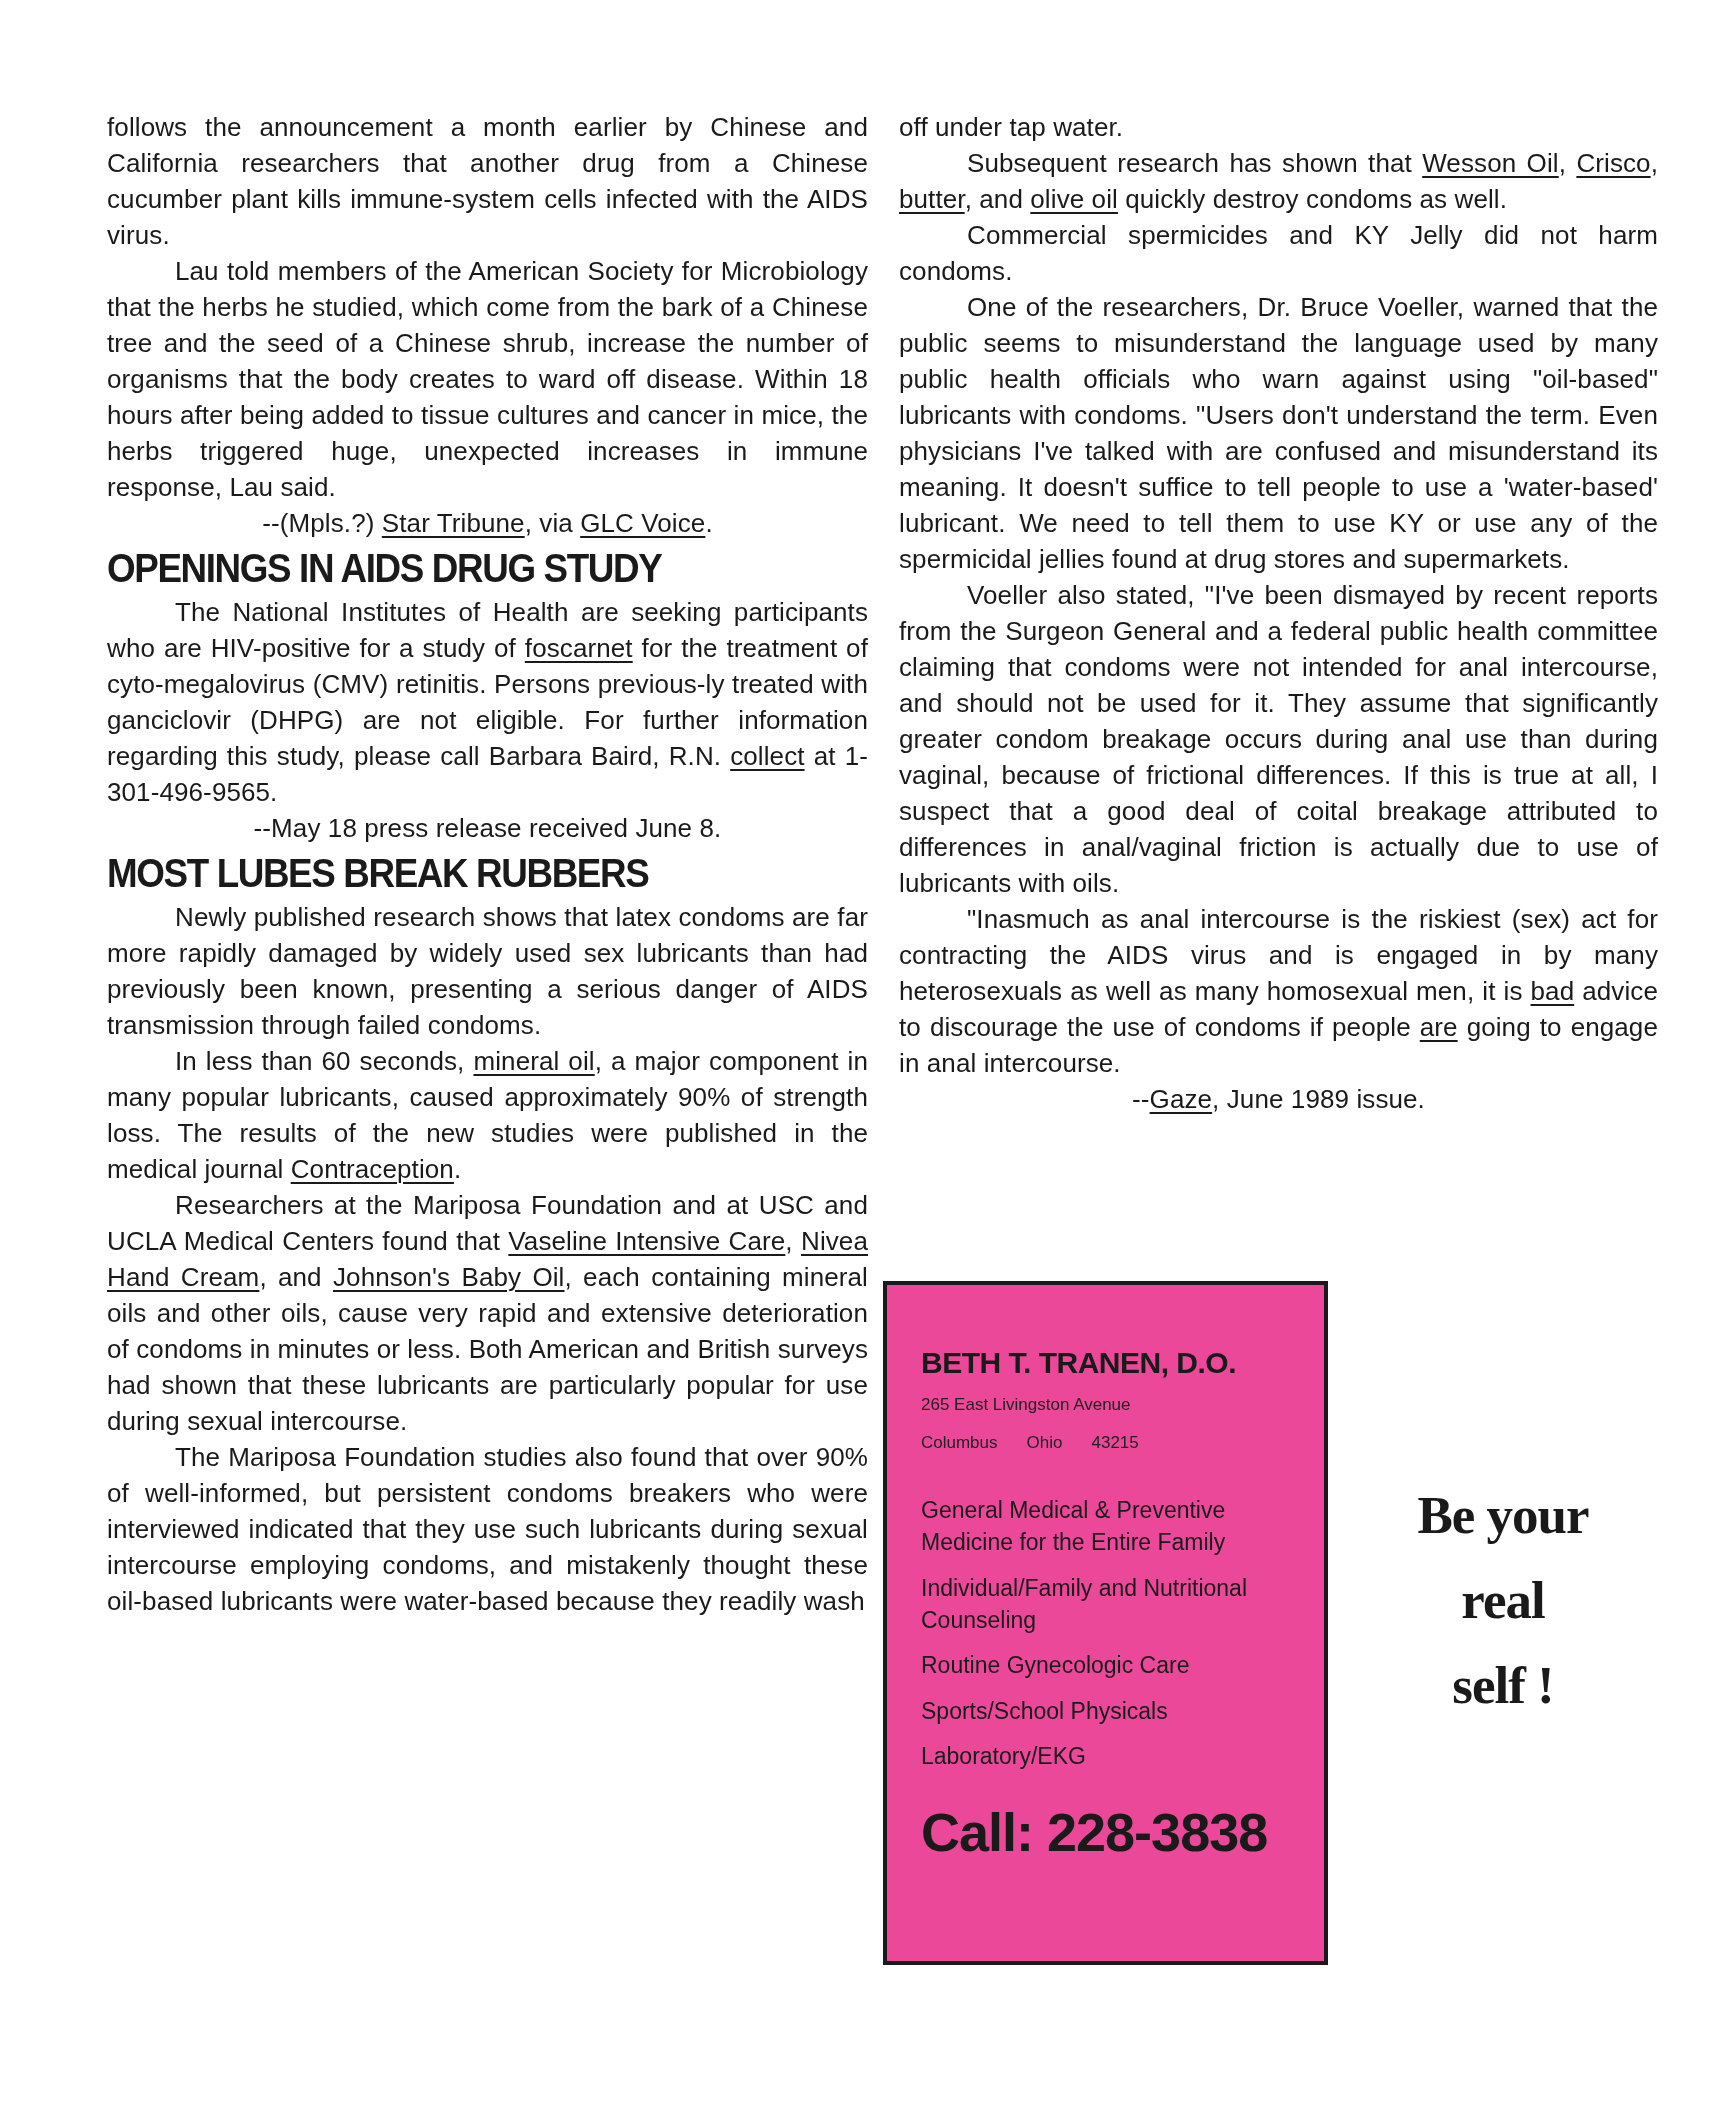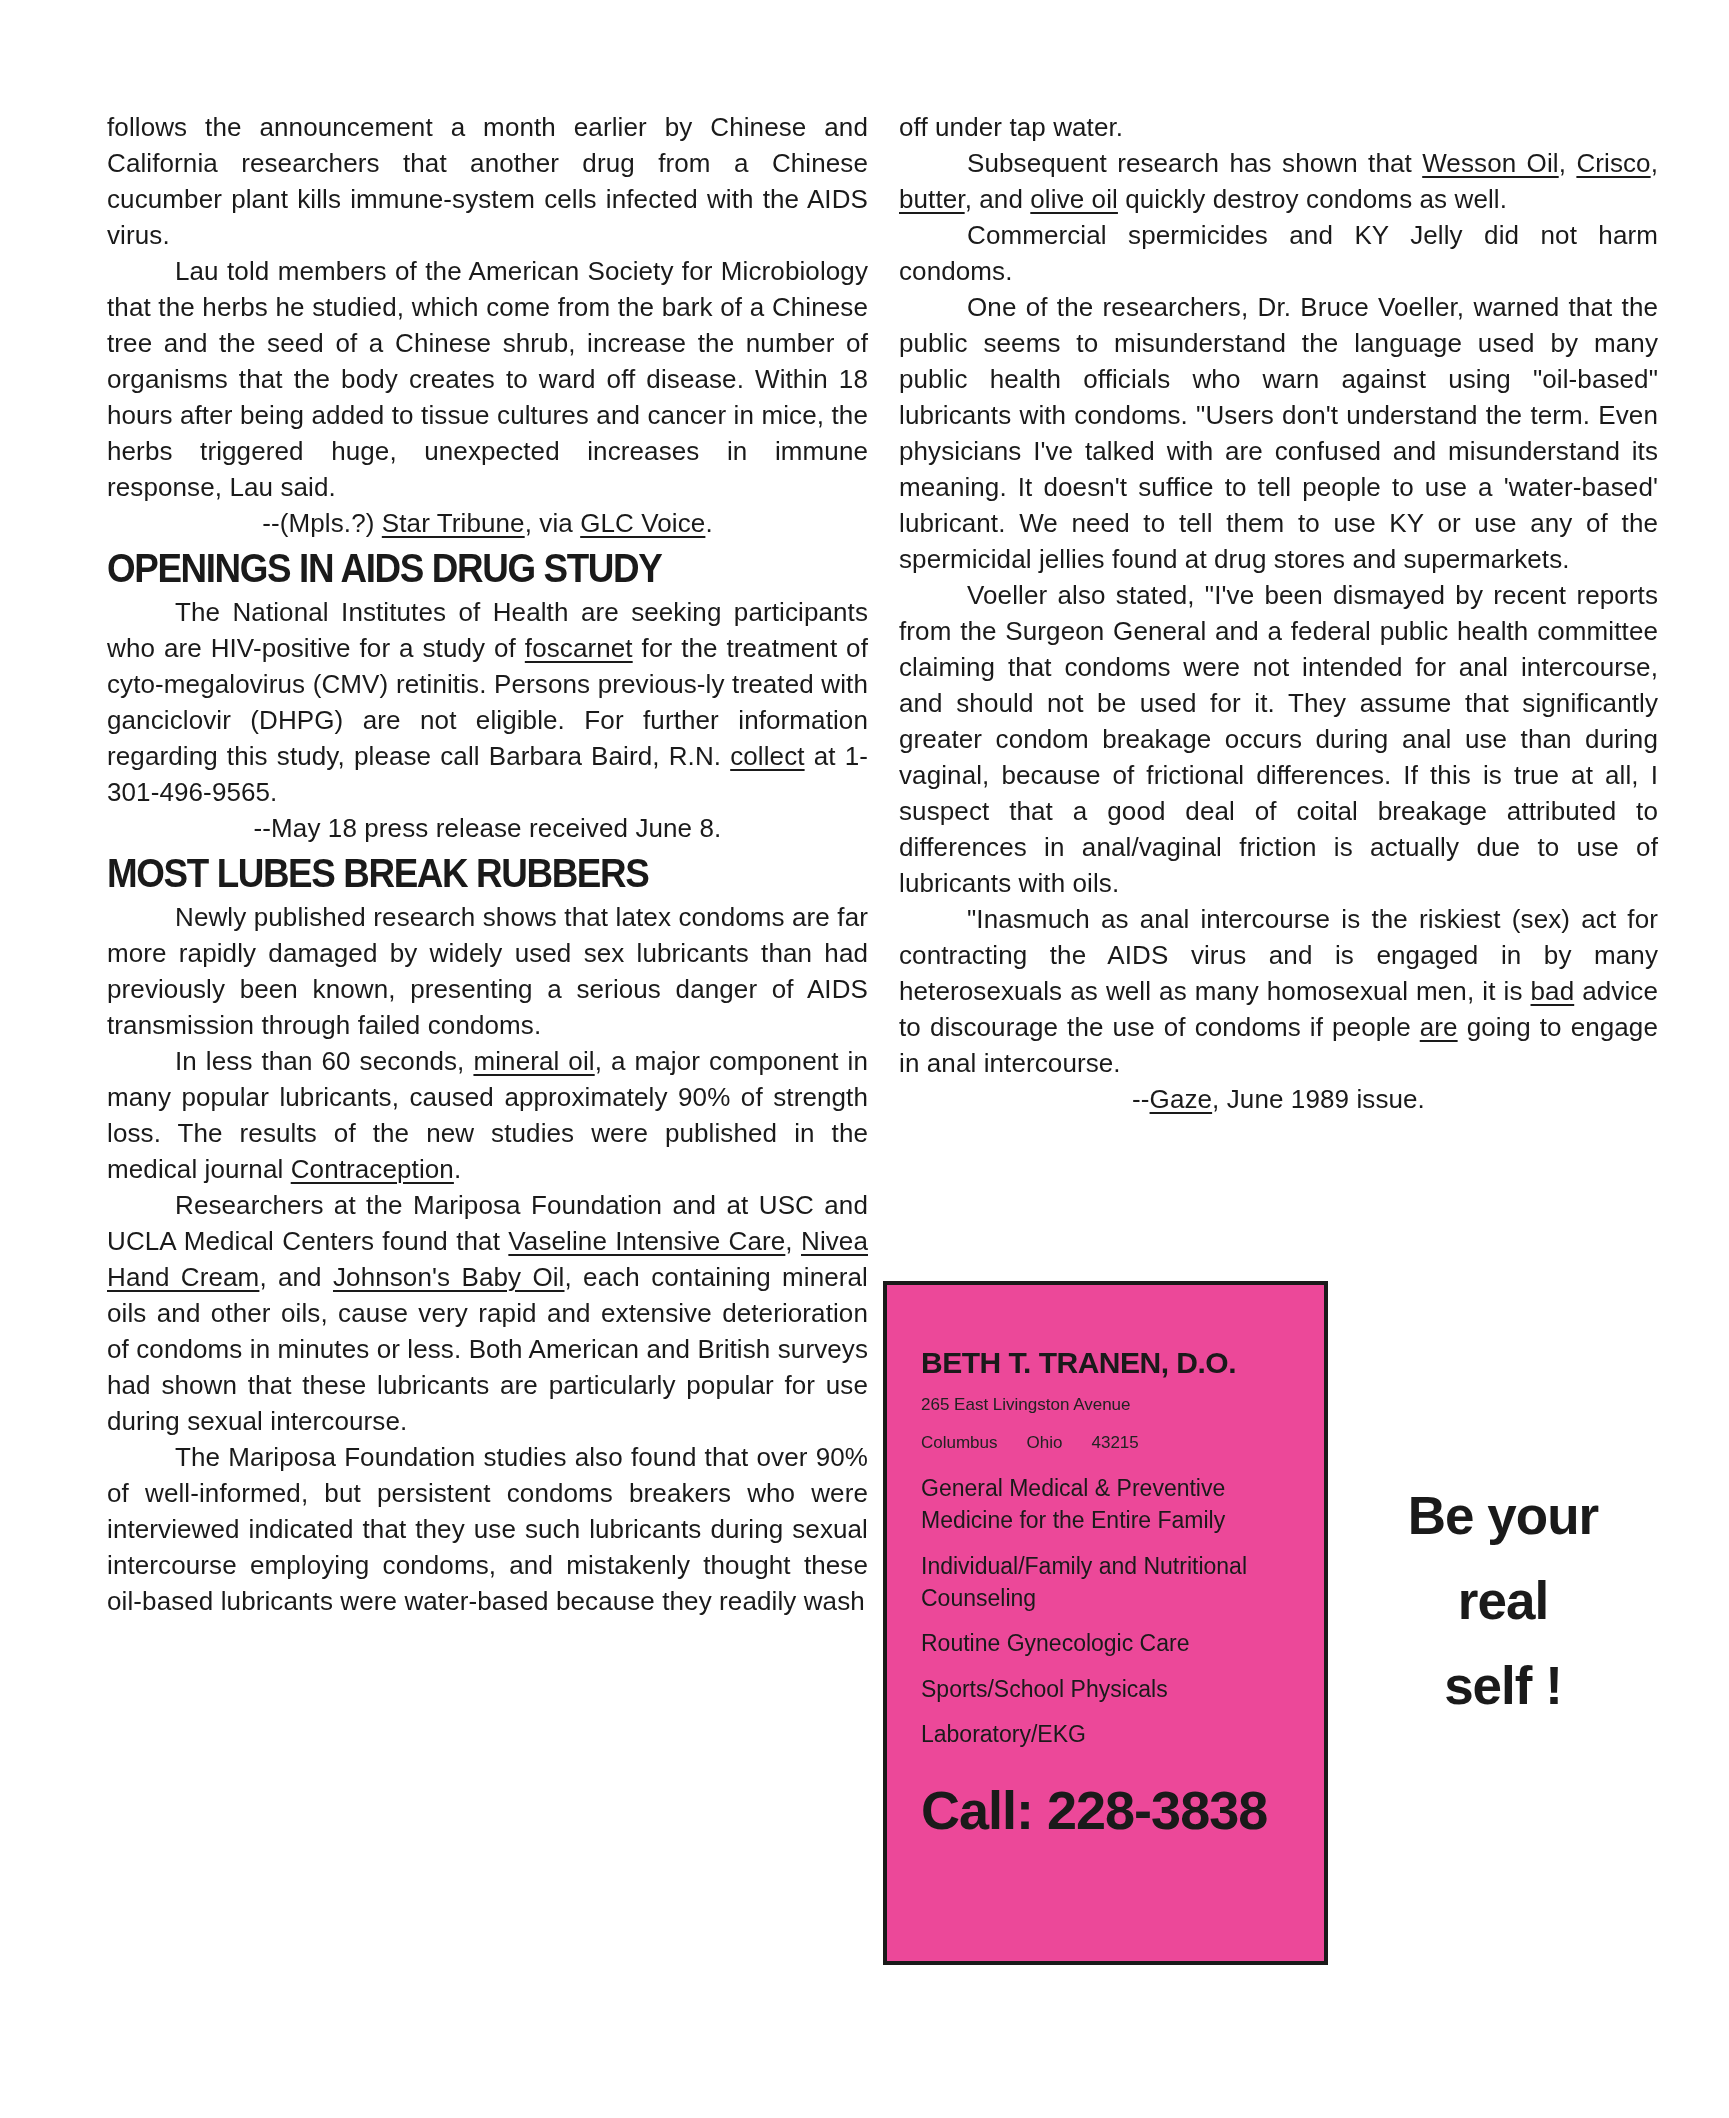--- a/index.html
+++ b/index.html
@@ -41,30 +41,30 @@
     left: 883px; top: 1281px;
     width: 437px; height: 676px;
     border: 4.8px solid #1a1a1a;
     box-sizing: content-box;
     background: #ec4899;
   }
   .ad-inner { position: absolute; left: 34px; top: 60px; right: 14.5px; }
   .ad-name { font-weight: bold; font-size: 30px; line-height: 35px; letter-spacing: -0.5px; }
   .ad-addr { font-size: 17px; line-height: 27px; color: #222; margin-top: 11px; }
   .ad-addr .gap { display: inline-block; width: 29px; }
-  .ad-services { margin-top: 16px; }
+  .ad-services { margin-top: 38px; }
   .ad-service { font-size: 23px; line-height: 32px; margin-bottom: 13.5px; }
   .ad-hours { margin-top: 53px; font-weight: bold; font-size: 15px; line-height: 21px; }
   .ad-call { margin-top: 29px; font-weight: bold; font-size: 54px; line-height: 63px; letter-spacing: -1px; }
 
   
   .slogan {
     position: absolute; left: 1334px; top: 1489px; width: 338px;
     text-align: center;
-    font-family: Liberation Sans, sans-serif;
+    font-family: Liberation Serif, serif;
     font-weight: bold;
   }
   .slogan div {
     font-size: 53px; line-height: 53px; height: 85px;
     letter-spacing: -1px;
   }
 </style>
 </head>
 <body>
 

